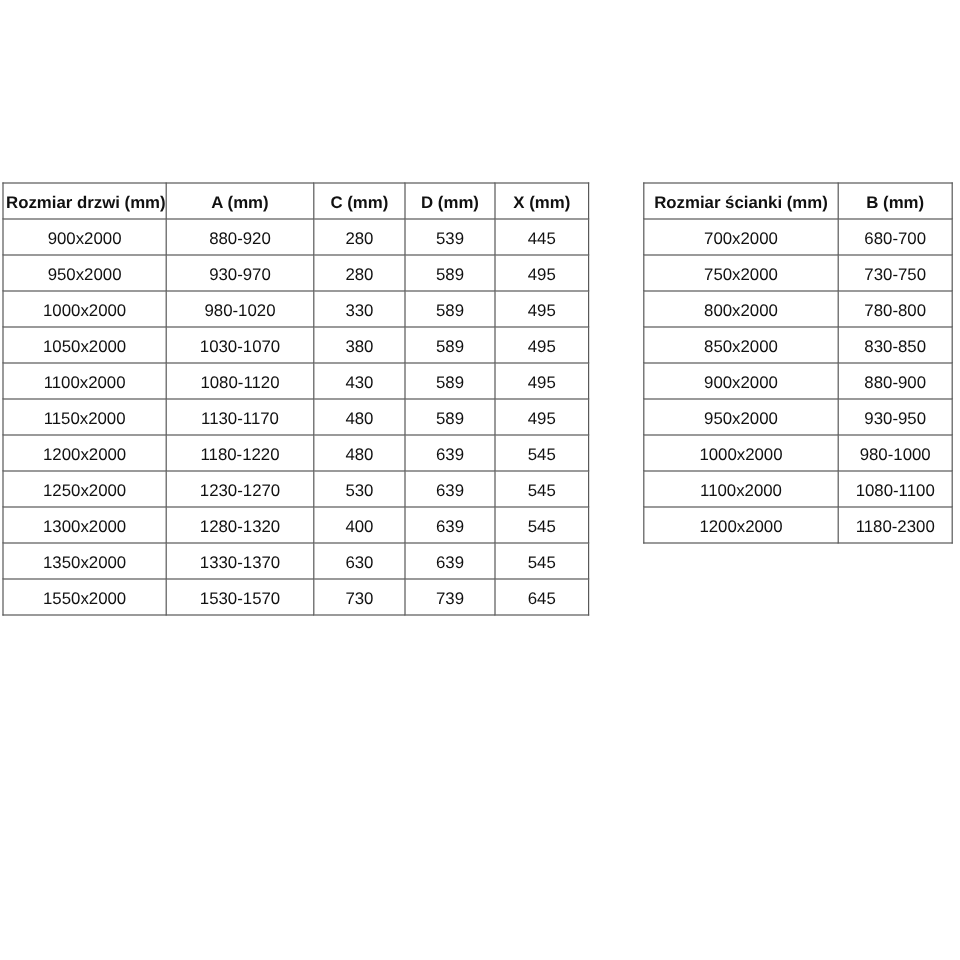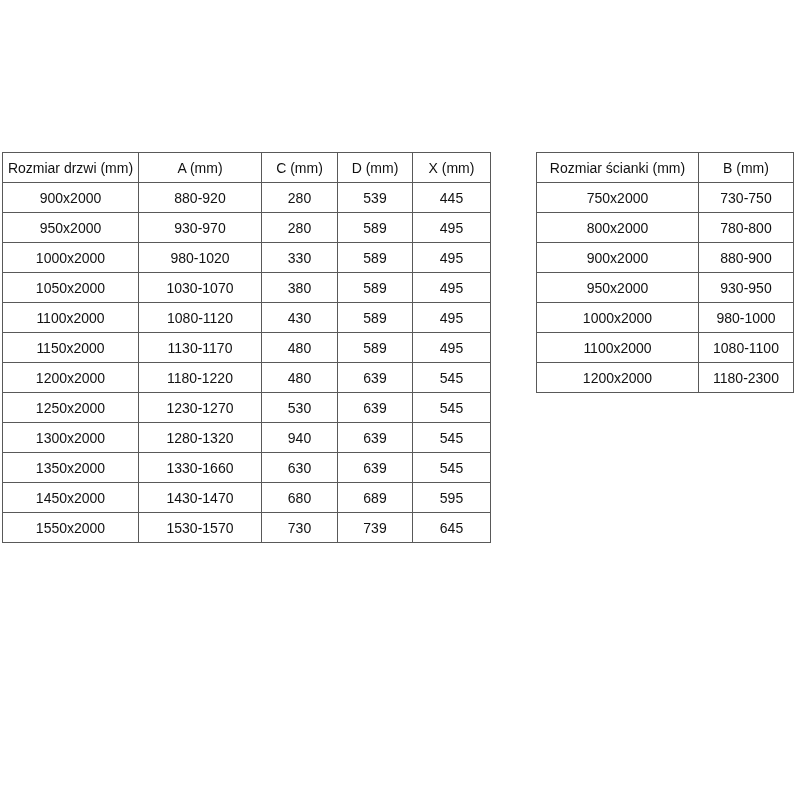--- a/index.html
+++ b/index.html
@@ -20,21 +20,21 @@
   .spec-table th, .spec-table td {
     border: 1px solid #595959;
     height: 30px;
     text-align: center;
     vertical-align: middle;
     padding: 0 2px;
     font-weight: normal;
     white-space: nowrap;
     overflow: hidden;
   }
-  .spec-table th { font-weight: normal; }
+  .spec-table th { font-weight: bold; }
   #doors-table  { left: 2px;  top: 152px; width: 488px; }
   #panels-table { left: 536px; top: 152px; width: 257px; }
   #doors-table col:nth-child(1) { width: 136px; }
   #doors-table col:nth-child(2) { width: 123px; }
   #doors-table col:nth-child(3) { width: 76px; }
   #doors-table col:nth-child(4) { width: 75px; }
   #doors-table col:nth-child(5) { width: 78px; }
   #panels-table col:nth-child(1) { width: 162px; }
   #panels-table col:nth-child(2) { width: 95px; }
 </style>
@@ -111,37 +111,30 @@
       <tr>
         <td>1250x2000</td>
         <td>1230-1270</td>
         <td>530</td>
         <td>639</td>
         <td>545</td>
       </tr>
       <tr>
         <td>1300x2000</td>
         <td>1280-1320</td>
-        <td>940</td>
+        <td>400</td>
         <td>639</td>
         <td>545</td>
       </tr>
       <tr>
         <td>1350x2000</td>
-        <td>1330-1660</td>
+        <td>1330-1370</td>
         <td>630</td>
         <td>639</td>
         <td>545</td>
-      </tr>
-      <tr>
-        <td>1450x2000</td>
-        <td>1430-1470</td>
-        <td>680</td>
-        <td>689</td>
-        <td>595</td>
       </tr>
       <tr>
         <td>1550x2000</td>
         <td>1530-1570</td>
         <td>730</td>
         <td>739</td>
         <td>645</td>
       </tr>
     </tbody>
 </table>
@@ -152,26 +145,34 @@
       <col>
     </colgroup>
   <thead>
       <tr>
         <th>Rozmiar ścianki (mm)</th>
         <th>B (mm)</th>
       </tr>
     </thead>
   <tbody>
       <tr>
+        <td>700x2000</td>
+        <td>680-700</td>
+      </tr>
+      <tr>
         <td>750x2000</td>
         <td>730-750</td>
       </tr>
       <tr>
         <td>800x2000</td>
         <td>780-800</td>
+      </tr>
+      <tr>
+        <td>850x2000</td>
+        <td>830-850</td>
       </tr>
       <tr>
         <td>900x2000</td>
         <td>880-900</td>
       </tr>
       <tr>
         <td>950x2000</td>
         <td>930-950</td>
       </tr>
       <tr>

